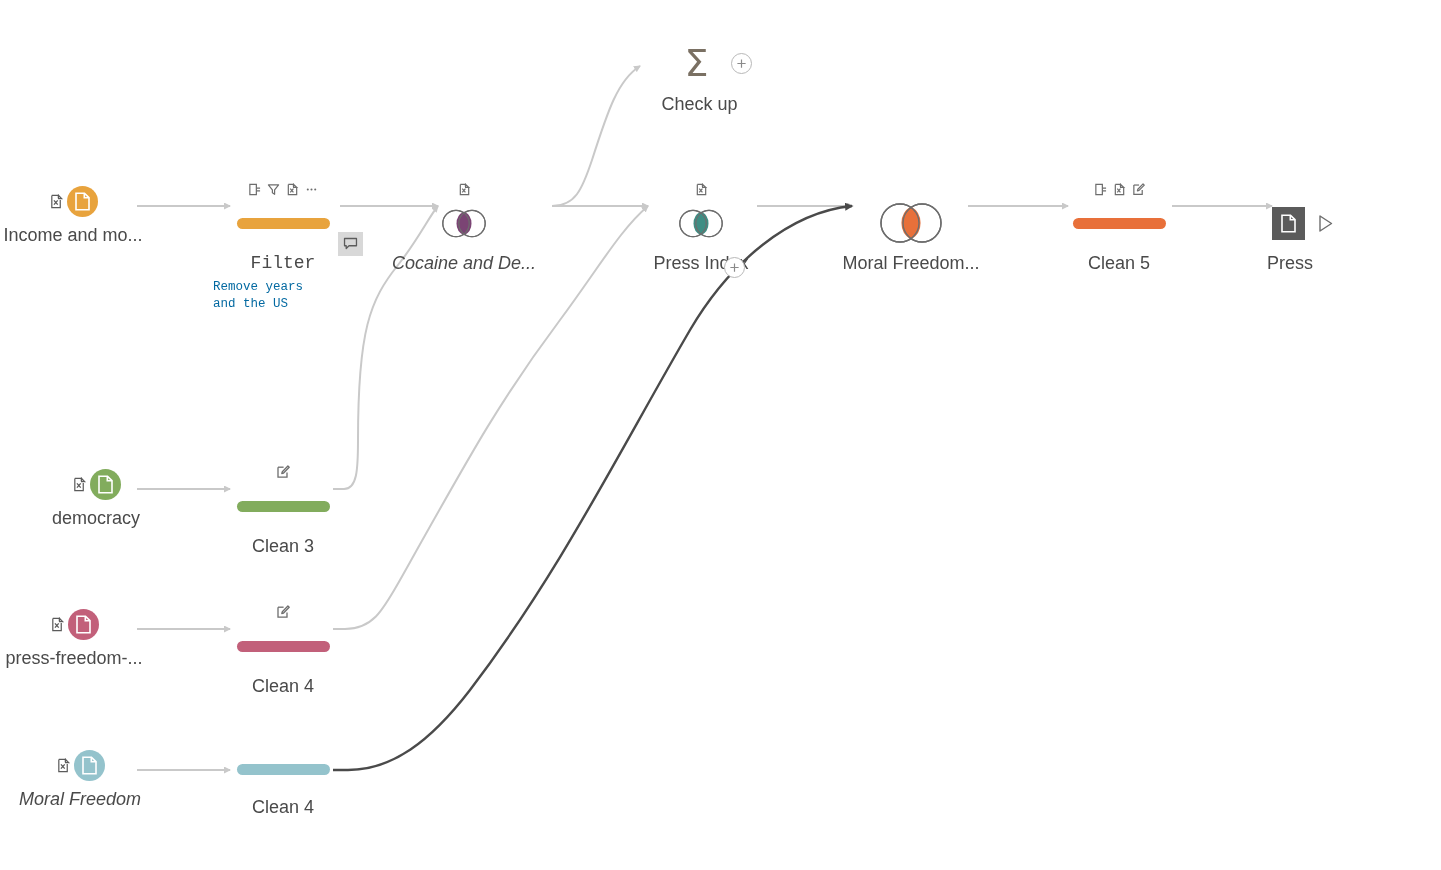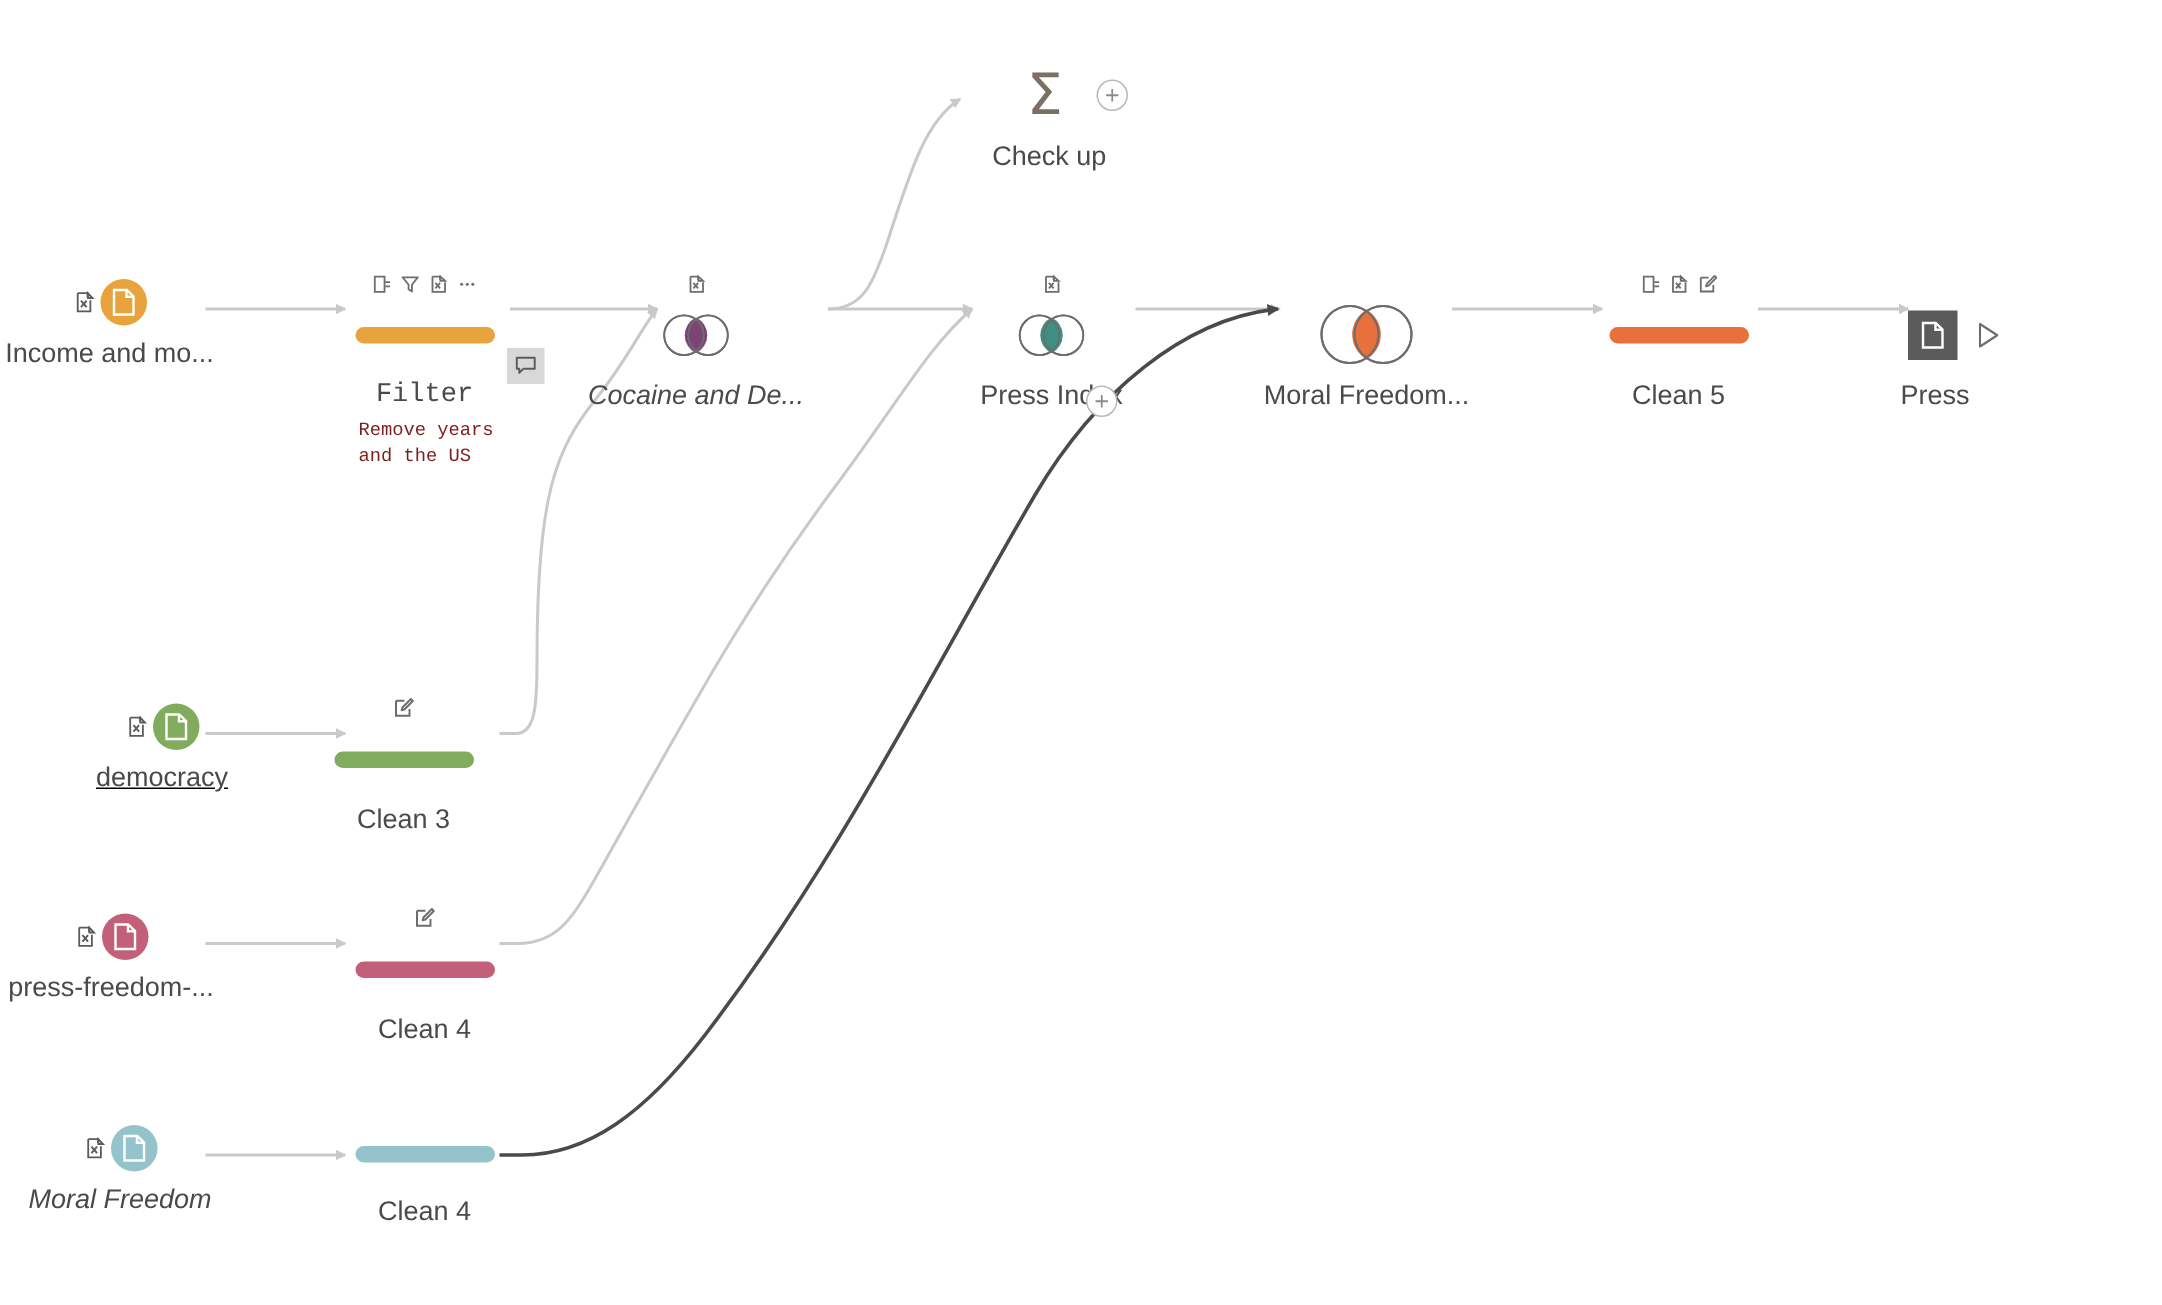--- a/index.html
+++ b/index.html
@@ -49,25 +49,25 @@
   .node-label {
     margin-top: 10px;
     font-size: 18px;
     color: #4a4a4a;
     line-height: 16px;
     white-space: nowrap;
   }
   .node-desc {
     margin-top: 8px;
     font-size: 12.5px;
-    color: #7f1d1d;
+    color: #0369a1;
     line-height: 17px;
     width: 120px;
     text-align: left;
-    margin-left: 31px;
+    margin-left: 5px;
   }
 
   
   .src-row {
     display: flex;
     align-items: center;
     justify-content: center;
     gap: 3px;
   }
   .src-disc {
@@ -356,40 +356,40 @@
         <span class="plus-btn" style="position:relative; left:0; top:0;">
           <svg class="ico" width="11" height="11" viewBox="0 0 12 12">
             <path d="M6 1.5 V10.5 M1.5 6 H10.5" stroke="#8a8a8a" stroke-width="1.3"></path>
           </svg>
         </span>
       </div>
     </div>
     <div class="node-label" style="margin-left:-37px;">Check up</div>
   </div>
 
-  <div class="node" style="left:108px; top:469px;text-decoration:underline;">
+  <div class="node" style="left:96px; top:469px;">
     <div class="src-row">
       <span>
         <svg class="ico" width="15" height="15" viewBox="0 0 16 16">
           <path d="M3 1.5 h7 v3 M3 1.5 v13 h9 v-8" fill="none" stroke="#5b5b5b" stroke-width="1.3"></path>
           <path d="M10.2 1.5 L13.5 5 H10.2 z" fill="none" stroke="#5b5b5b" stroke-width="1.3"></path>
           <path d="M5.3 6.8 L9.3 11.4 M9.3 6.8 L5.3 11.4" stroke="#5b5b5b" stroke-width="1.4"></path>
         </svg>
       </span>
       <span class="src-disc" style="background:#82AC5D;">
         <svg class="ico" width="17" height="19" viewBox="0 0 17 19">
           <path d="M2 1.3 h8.5 L15 5.6 V17.7 H2 z" fill="none" stroke="#ffffff" stroke-width="1.6"></path>
           <path d="M10.3 1.3 V5.8 H15" fill="none" stroke="#ffffff" stroke-width="1.6"></path>
         </svg>
       </span>
     </div>
     <div class="node-label">democracy</div>
   </div>
 
-  <div class="node" style="left:269px; top:463px;">
+  <div class="node" style="left:283px; top:463px;">
     <div class="node-icons">
       <span>
         <svg class="ico" width="14" height="14" viewBox="0 0 14 14">
           <path d="M2 2.2 V12.2 H11 V7.6" fill="none" stroke="#6d6d6d" stroke-width="1.3"></path>
           <path d="M2 2.2 H7.6" fill="none" stroke="#6d6d6d" stroke-width="1.3"></path>
           <path d="M11.9 1 L13.2 2.3 L7.6 8 L5.8 8.5 L6.3 6.7 z" fill="none" stroke="#6d6d6d" stroke-width="1.3" stroke-linejoin="round"></path>
         </svg>
       </span>
     </div>
     <div class="node-glyph">

